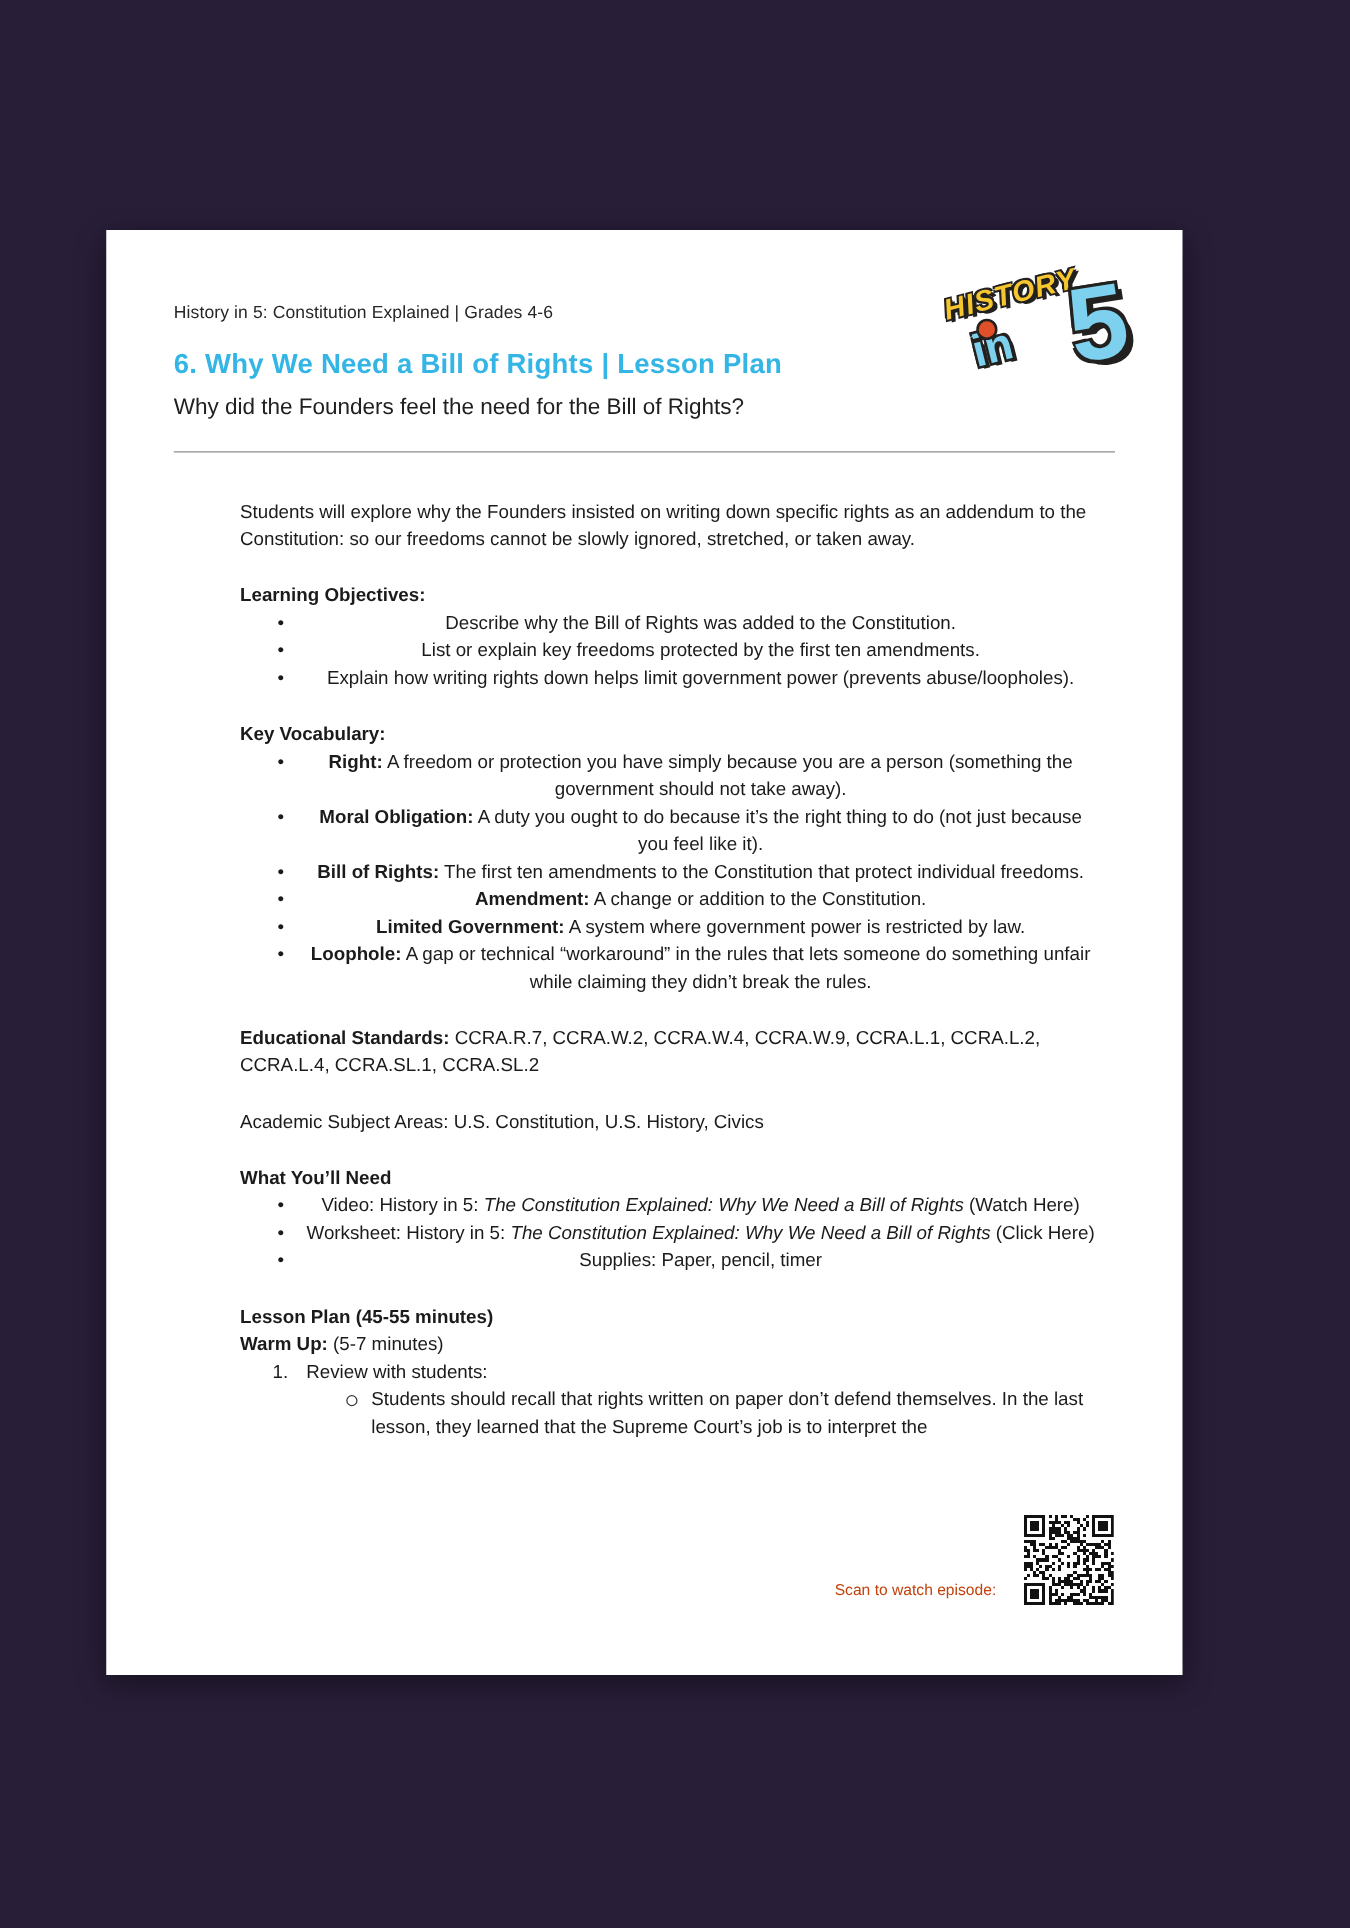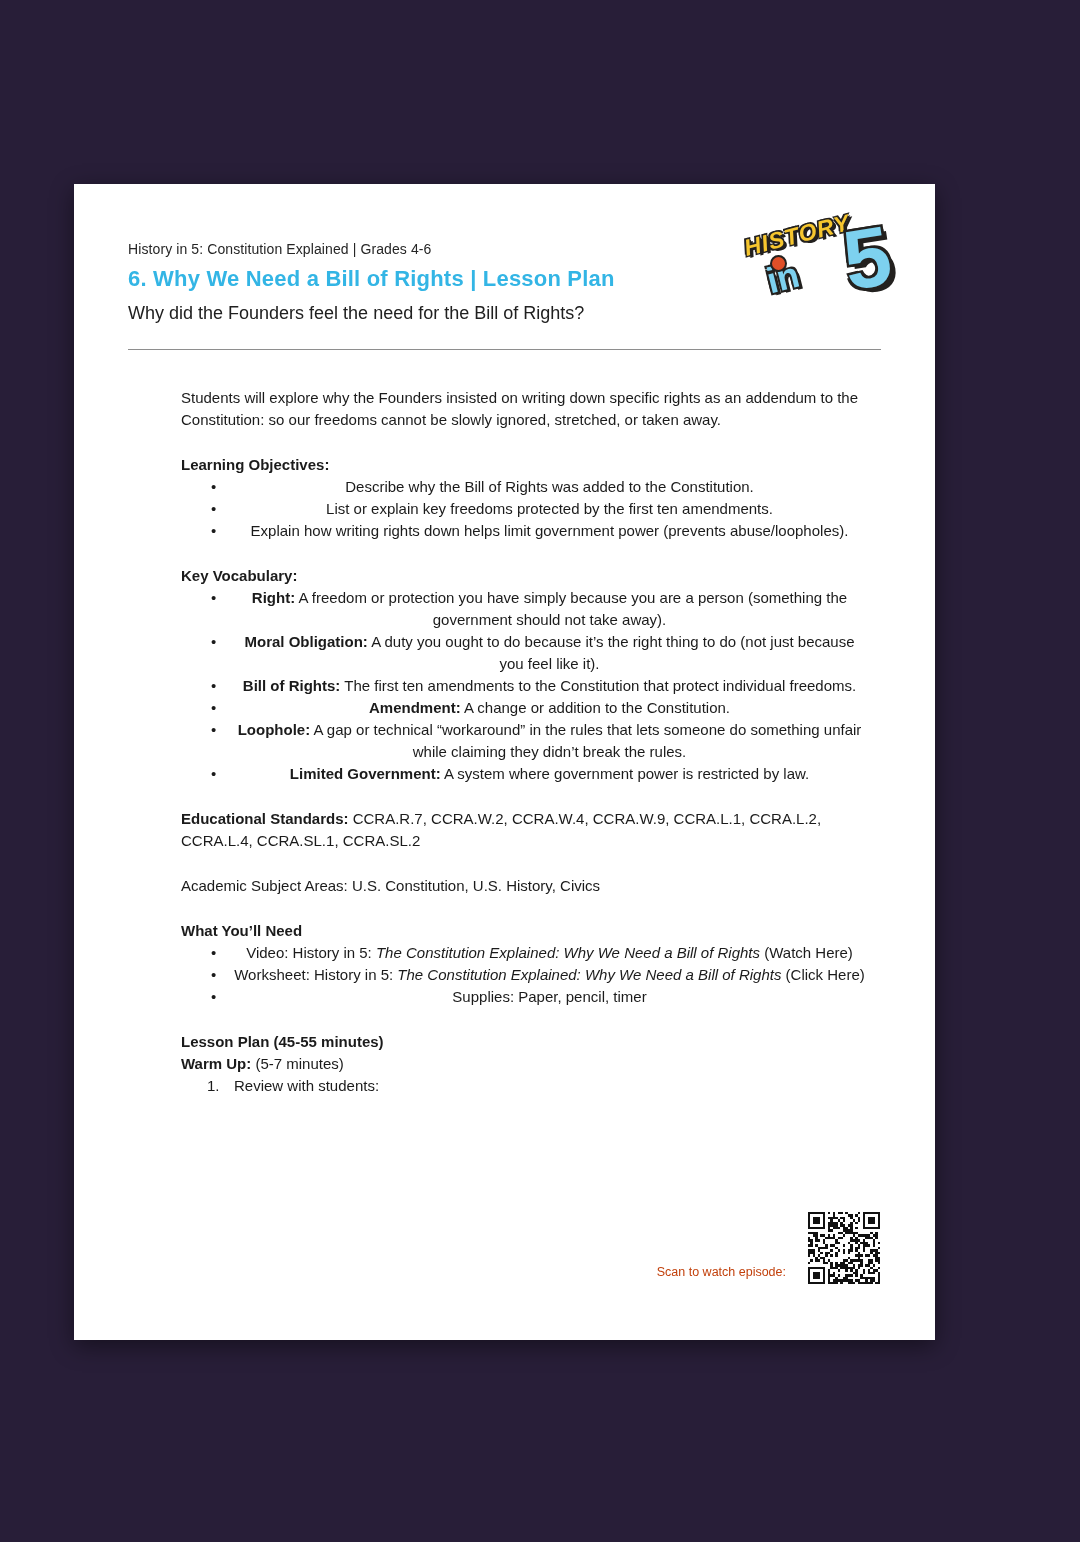--- a/index.html
+++ b/index.html
@@ -2,27 +2,27 @@
 <html><head>
 <meta charset="utf-8">
 <style>
   html,body{margin:0;padding:0;}
   body{
     width:1080px;height:1542px;position:relative;overflow:hidden;
     background:#281e38;
     font-family:"Liberation Sans", sans-serif;
   }
   .sheet{
-    position:absolute;left:74px;top:184px;width:861px;height:1156px;
+    position:absolute;left:85px;top:184px;width:861px;height:1156px;
     background:#ffffff;box-shadow:0 6px 22px rgba(0,0,0,.45);
   }
   
   .doc-header{position:relative;padding:57px 54px 0 54px;}
   .eyebrow{font-size:14px;color:#262626;letter-spacing:.1px;}
-  .title{font-size:22px;font-weight:bold;color:#33b5e5;margin-top:9px;letter-spacing:.2px;}
+  .title{font-size:22px;font-weight:bold;color:#33b5e5;margin-top:21px;letter-spacing:.2px;}
   .subtitle{font-size:18px;color:#202020;margin-top:11px;}
   .rule{margin:25px 54px 0 54px;border:none;border-top:1.5px solid #8e8e8e;height:0;}
   
   .logo{position:absolute;top:24px;right:42px;width:150px;height:120px;}
   .logo-history{
     position:absolute;top:14px;left:0px;transform:rotate(-14deg);
     font-weight:bold;font-style:italic;font-size:23px;letter-spacing:1px;color:#f6c62e;
     text-shadow:-1.5px -1.5px 0 #23211f,1.5px -1.5px 0 #23211f,-1.5px 1.5px 0 #23211f,1.5px 1.5px 0 #23211f,3px 3px 0 #23211f;
   }
   .logo-in{
@@ -106,26 +106,26 @@
         </li>
         <li>
           <b>Bill of Rights:</b>
           <span>The first ten amendments to the Constitution that protect individual freedoms.</span>
         </li>
         <li>
           <b>Amendment:</b>
           <span>A change or addition to the Constitution.</span>
         </li>
         <li>
+          <b>Limited Government:</b>
+          <span>A system where government power is restricted by law.</span>
+        </li>
+        <li>
           <b>Loophole:</b>
           <span>A gap or technical “workaround” in the rules that lets someone do something unfair while claiming they didn’t break the rules.</span>
-        </li>
-        <li>
-          <b>Limited Government:</b>
-          <span>A system where government power is restricted by law.</span>
         </li>
       </ul>
     </div>
 
     <p class="block">
       <b>Educational Standards:</b>
       <span>CCRA.R.7, CCRA.W.2, CCRA.W.4, CCRA.W.9, CCRA.L.1, CCRA.L.2, CCRA.L.4, CCRA.SL.1, CCRA.SL.2</span>
     </p>
 
     <p class="block">
@@ -145,20 +145,23 @@
     <div class="block">
       <div><b class="h">Lesson Plan (45-55 minutes)</b></div>
       <div>
         <b>Warm Up:</b>
         <span>(5-7 minutes)</span>
       </div>
       <div class="num-row">
         <span class="num-label">1.</span>
         <span>Review with students:</span>
       </div>
+      <ul class="circles">
+        <li>Students should recall that rights written on paper don’t defend themselves. In the last lesson, they learned that the Supreme Court’s job is to interpret the</li>
+      </ul>
     </div>
 
   </div>
 
   <div class="scan-row">
     <span class="scan-label">Scan to watch episode:</span>
     <svg class="qr" viewBox="0 0 29 29" shape-rendering="crispEdges">
         <rect x="0" y="0" width="7" height="7" fill="#111"></rect>
         <rect x="1" y="1" width="5" height="5" fill="#fff"></rect>
         <rect x="2" y="2" width="3" height="3" fill="#111"></rect>

